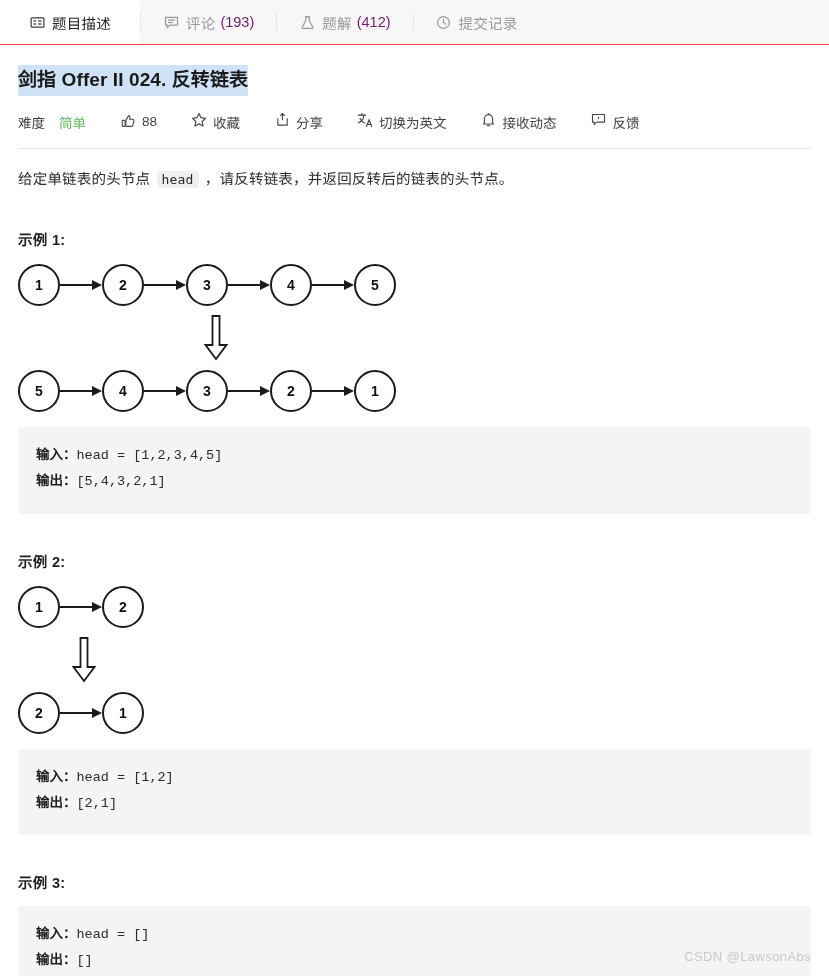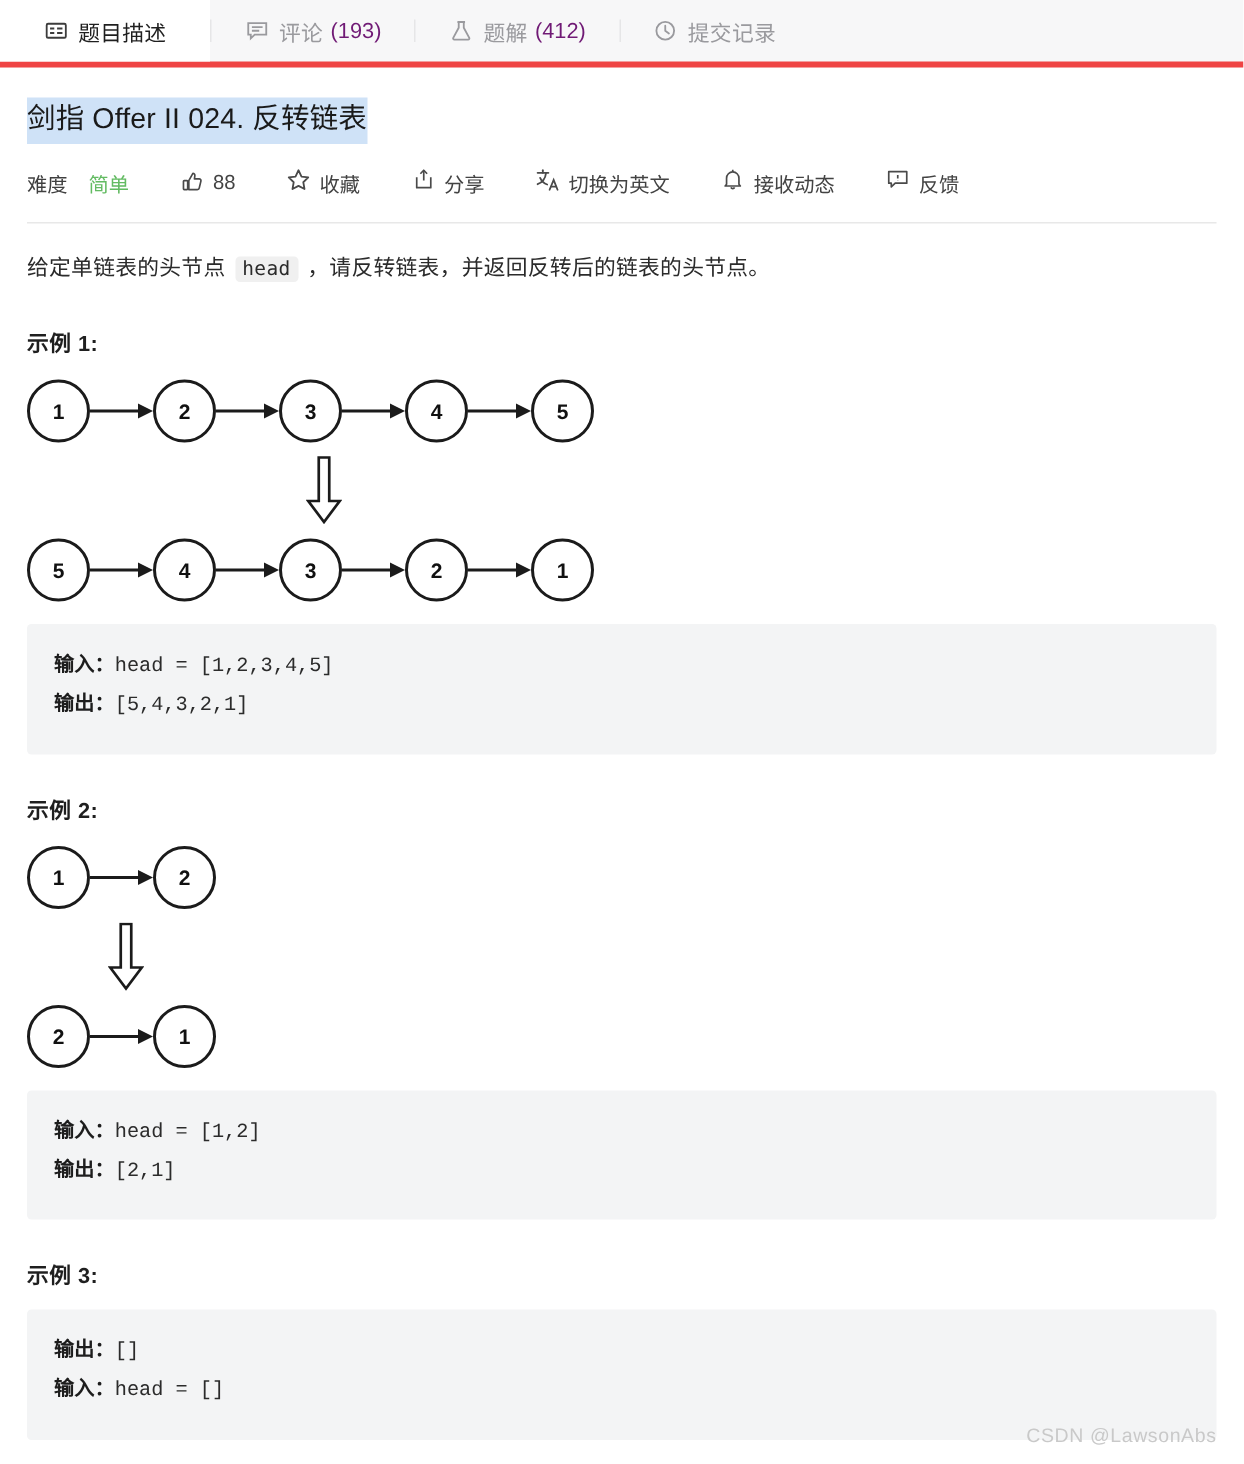--- a/index.html
+++ b/index.html
@@ -14,21 +14,21 @@
     font-family: "Liberation Sans", "DejaVu Sans", sans-serif;
     color: #262626;
     overflow: hidden;
     position: relative;
   }
 
   
   .tabbar {
     height: 45px;
     background: #f7f7f8;
-    border-bottom: 4px solid #ef4444;
+    border-bottom: 1px solid #ef4444;
     display: flex;
     align-items: stretch;
     box-sizing: border-box;
   }
   .tab {
     display: flex;
     align-items: center;
     justify-content: center;
     gap: 7px;
     padding: 0 22px;
@@ -69,21 +69,21 @@
   .tab-icon svg { display: block; }
 
   
   .content {
     padding: 0 18px;
     box-sizing: border-box;
   }
 
   .problem-title {
     font-size: 19px;
-    font-weight: 400;
+    font-weight: 700;
     color: #1a1a1a;
     margin: 20px 0 0 0;
     line-height: 1.45;
     display: inline-block;
     background: #cfe2f7;
     padding: 1px 0 2px 0;
     letter-spacing: 0.1px;
   }
 
   .meta-row {
@@ -136,21 +136,21 @@
     padding: 1px 5px;
     font-size: 13px;
     color: #2b2b2b;
     margin: 0 2px;
   }
 
   .example-heading {
     font-size: 14.5px;
     font-weight: 700;
     color: #1f1f1f;
-    margin-top: 25px;
+    margin-top: 36px;
     margin-bottom: 0;
     letter-spacing: 0.3px;
   }
 
   
   .ll-figure {
     margin-top: 14px;
   }
   .ll-row {
     display: flex;
@@ -475,19 +475,19 @@
   </div>
 
   <div class="codeblock">
     <div class="codeline"><span class="cl-label">输入：</span><span>head = [1,2]</span></div>
     <div class="codeline"><span class="cl-label">输出：</span><span>[2,1]</span></div>
   </div>
 
   <div class="example-heading">示例 3:</div>
 
   <div class="codeblock">
+    <div class="codeline"><span class="cl-label">输入：</span><span>head = []</span></div>
     <div class="codeline"><span class="cl-label">输出：</span><span>[]</span></div>
-    <div class="codeline"><span class="cl-label">输入：</span><span>head = []</span></div>
   </div>
 
 </div>
 
 <div class="watermark">CSDN @LawsonAbs</div>
 
 </body></html>

